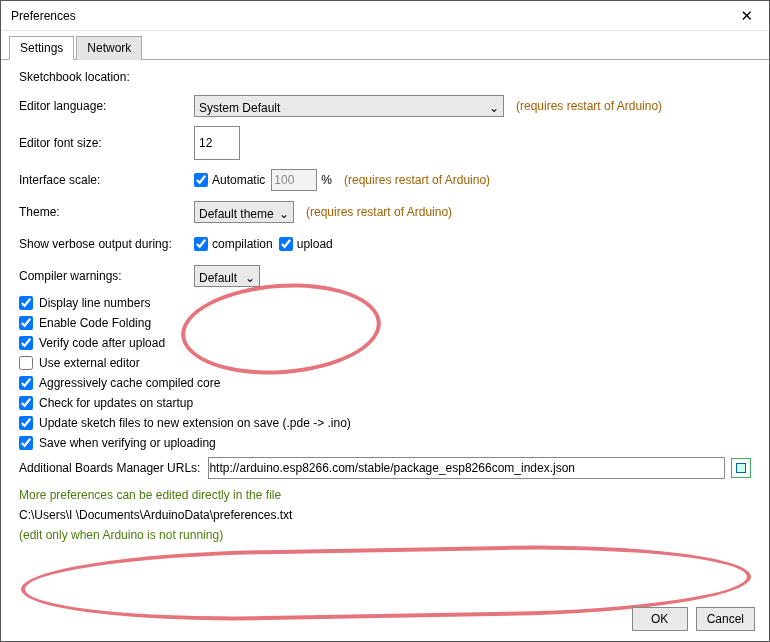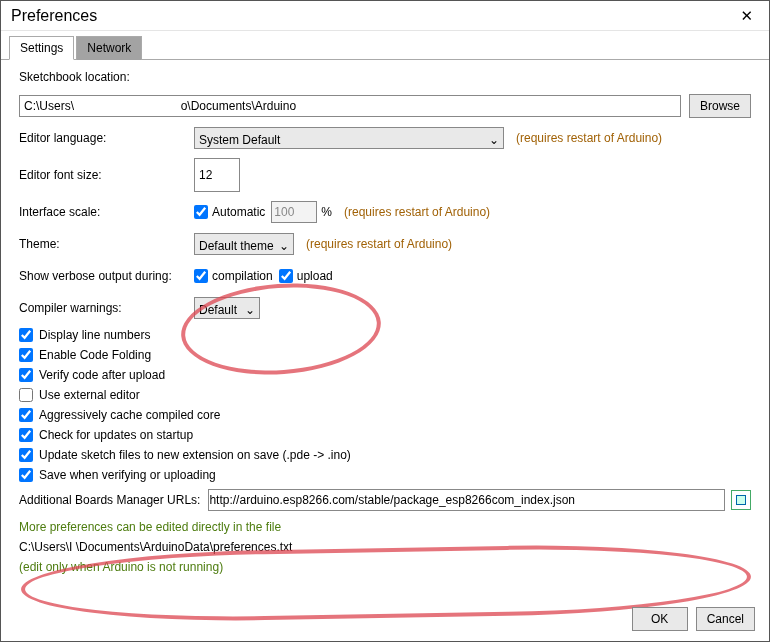--- a/index.html
+++ b/index.html
@@ -1,22 +1,22 @@
 <!DOCTYPE html>
 <html><head>
 <meta charset="utf-8">
 <style>
   *{box-sizing:border-box;margin:0;padding:0;font-family:"Segoe UI",Tahoma,sans-serif;font-size:12px}
   body{background:#fff;width:770px;height:642px;overflow:hidden}
   .window{border:1px solid #555;width:770px;height:642px;position:relative;background:#fff}
   .titlebar{height:30px;display:flex;align-items:center;justify-content:space-between;padding:0 10px;border-bottom:1px solid #e5e5e5}
-  .title{font-size:16px}
+  .title{font-size:12px}
   .close{font-size:15px;font-family:Arial;cursor:pointer;padding:2px 6px}
   .tabs{display:flex;padding:4px 8px 0 8px;border-bottom:1px solid #aaa;background:#fff}
-  .tab{padding:4px 10px;border:1px solid #aaa;border-bottom:none;margin-right:2px;background:#a3a3a3;position:relative;top:1px;cursor:pointer}
+  .tab{padding:4px 10px;border:1px solid #aaa;border-bottom:none;margin-right:2px;background:#e5e5e5;position:relative;top:1px;cursor:pointer}
   .tab.active{background:#fff;border-bottom:1px solid #fff}
   .body{padding:10px 18px;position:relative}
   .row{display:flex;align-items:center;margin-bottom:8px;min-height:24px}
   .lbl{width:175px;flex:0 0 175px}
   .txt{height:22px;border:1px solid #888;padding:2px 4px;background:#fff}
   .sketchpath{flex:1}
   .btn{height:24px;border:1px solid #888;background:#e9e9e9;padding:0 10px;cursor:pointer;margin-left:8px}
   .sel{height:22px;border:1px solid #888;background:#e9e9e9;padding:5px 4px}
   .sel-lang{width:310px}
   .sel-sm{width:100px}
@@ -48,24 +48,20 @@
     <span class="close">✕</span>
   </div>
 
   <div class="tabs">
     <div class="tab active">Settings</div>
     <div class="tab">Network</div>
   </div>
 
   <div class="body">
     <div style="margin-bottom:10px">Sketchbook location:</div>
-    <div class="row">
-      <input class="txt sketchpath" value="C:\Users\                                o\Documents\Arduino" style="">
-      <button class="btn">Browse</button>
-    </div>
 
     <div class="row">
       <span class="lbl">Editor language:</span>
       <div class="sel sel-lang">
         <span>System Default</span>
         <span style="float:right">⌄</span>
       </div>
       <span class="hint">(requires restart of Arduino)</span>
     </div>
 

